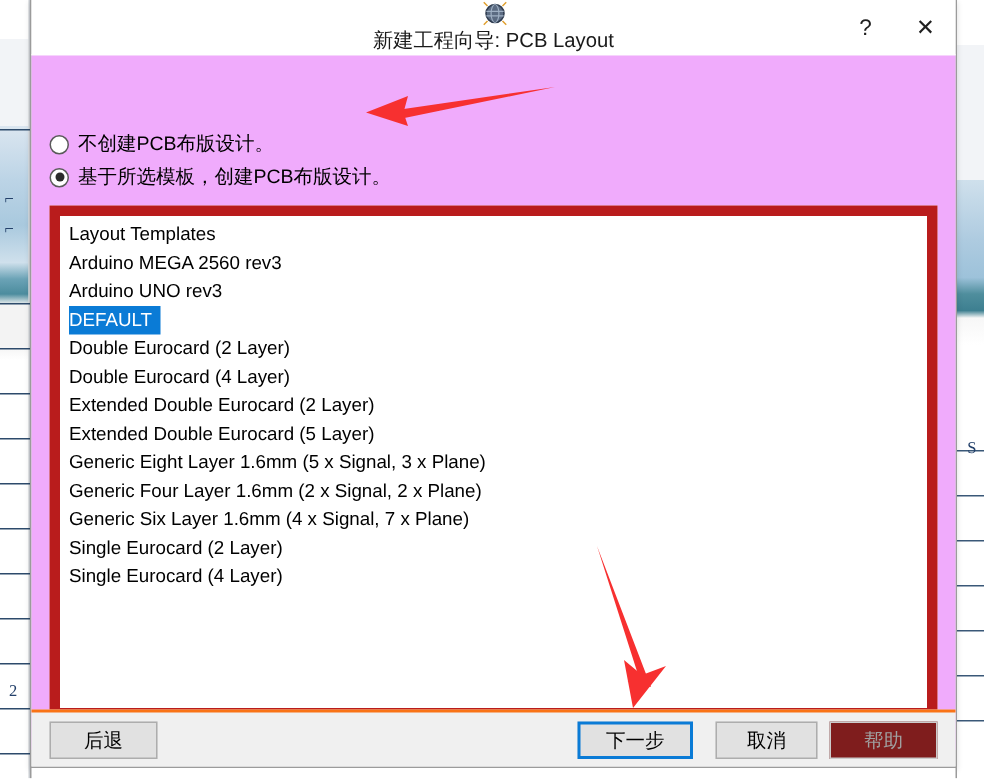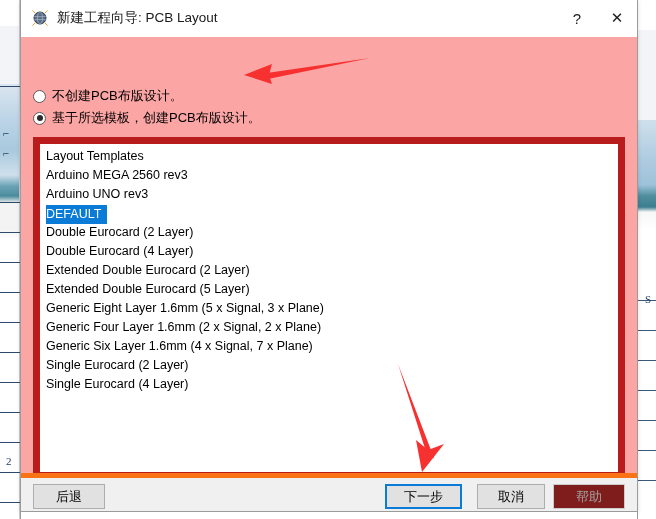--- a/index.html
+++ b/index.html
@@ -94,20 +94,21 @@
     box-sizing: border-box;
     box-shadow: 0 1px 4px rgba(0,0,0,0.14);
   }
   .titlebar {
     position: relative;
     height: 36px;
     background: #ffffff;
     display: flex;
     align-items: center;
     border-bottom: 1px solid #ffffff;
+    flex-direction: column;
   }
   .title-icon {
     width: 18px;
     height: 18px;
     margin-left: 10px;
     margin-right: 8px;
     flex: none;
   }
   .title-text {
     font-size: 13.5px;
@@ -130,21 +131,21 @@
     justify-content: center;
     font-size: 15px;
     color: #202020;
     cursor: default;
   }
 
   
   .dlg-body {
     position: relative;
     height: 439px;
-    background: #fca5a5;
+    background: #f0abfc;
     padding: 12px;
   }
 
   .radio-row {
     position: absolute;
     left: 12px;
     display: flex;
     align-items: center;
     cursor: default;
   }
@@ -216,21 +217,21 @@
   }
 
   
   .footer {
     position: absolute;
     left: 0;
     bottom: 0;
     width: 100%;
     height: 38px;
     background: #f0f0f0;
-    border-top: 5px solid #f97316;
+    border-top: 2px solid #f97316;
     box-sizing: border-box;
   }
   .btn {
     position: absolute;
     top: 6px;
     height: 25px;
     background: #e1e1e1;
     border: 1px solid #adadad;
     box-sizing: border-box;
     font-size: 13px;

